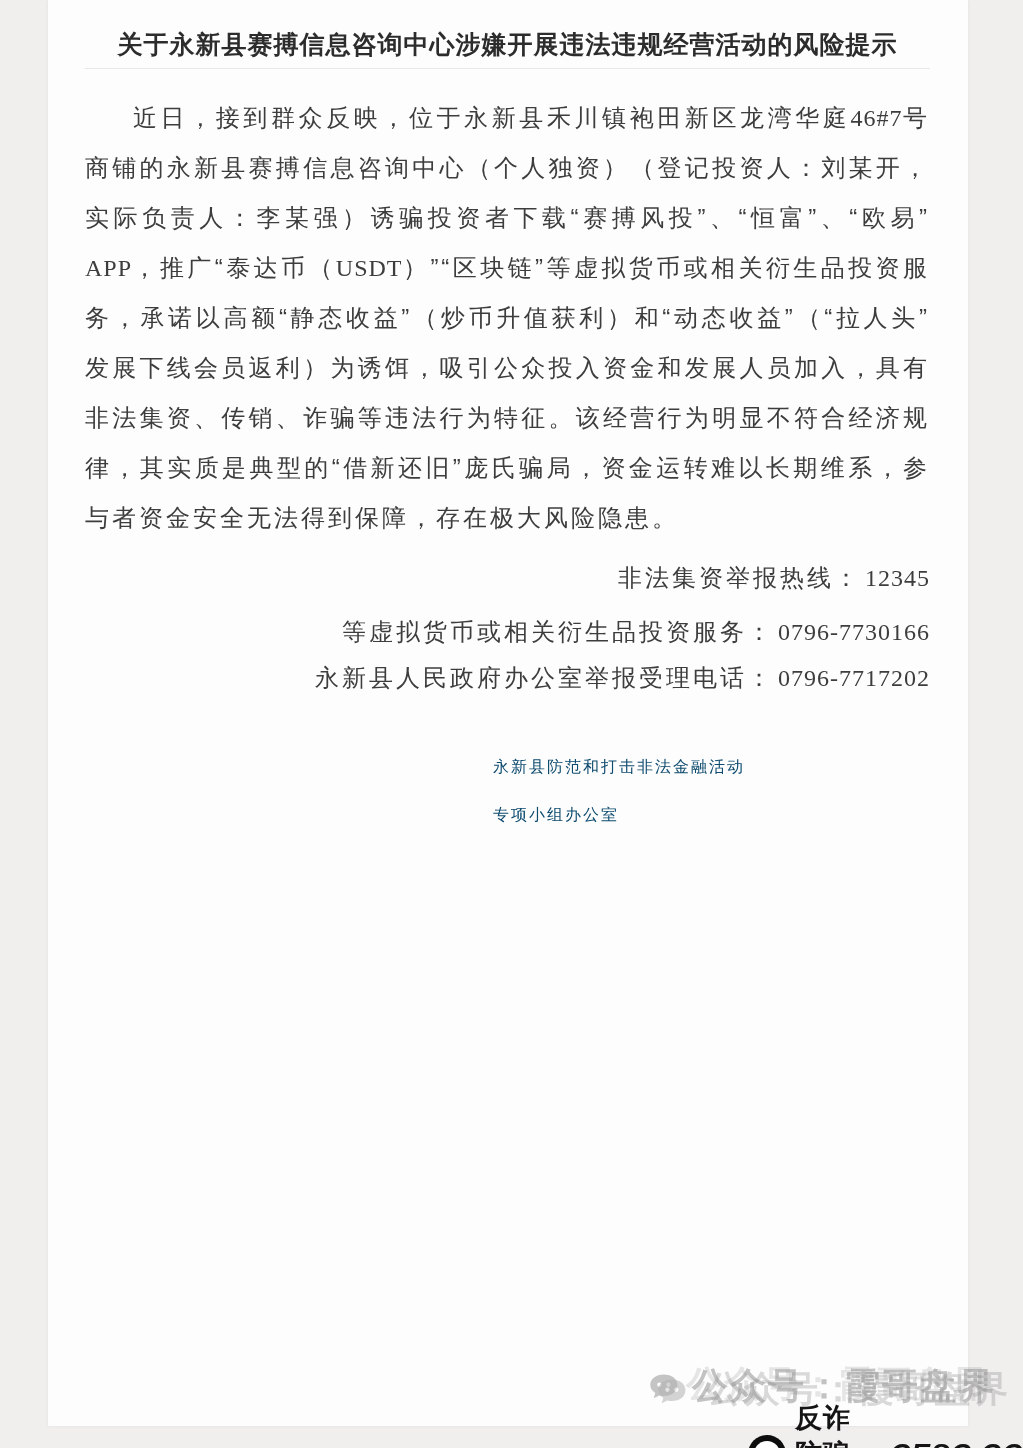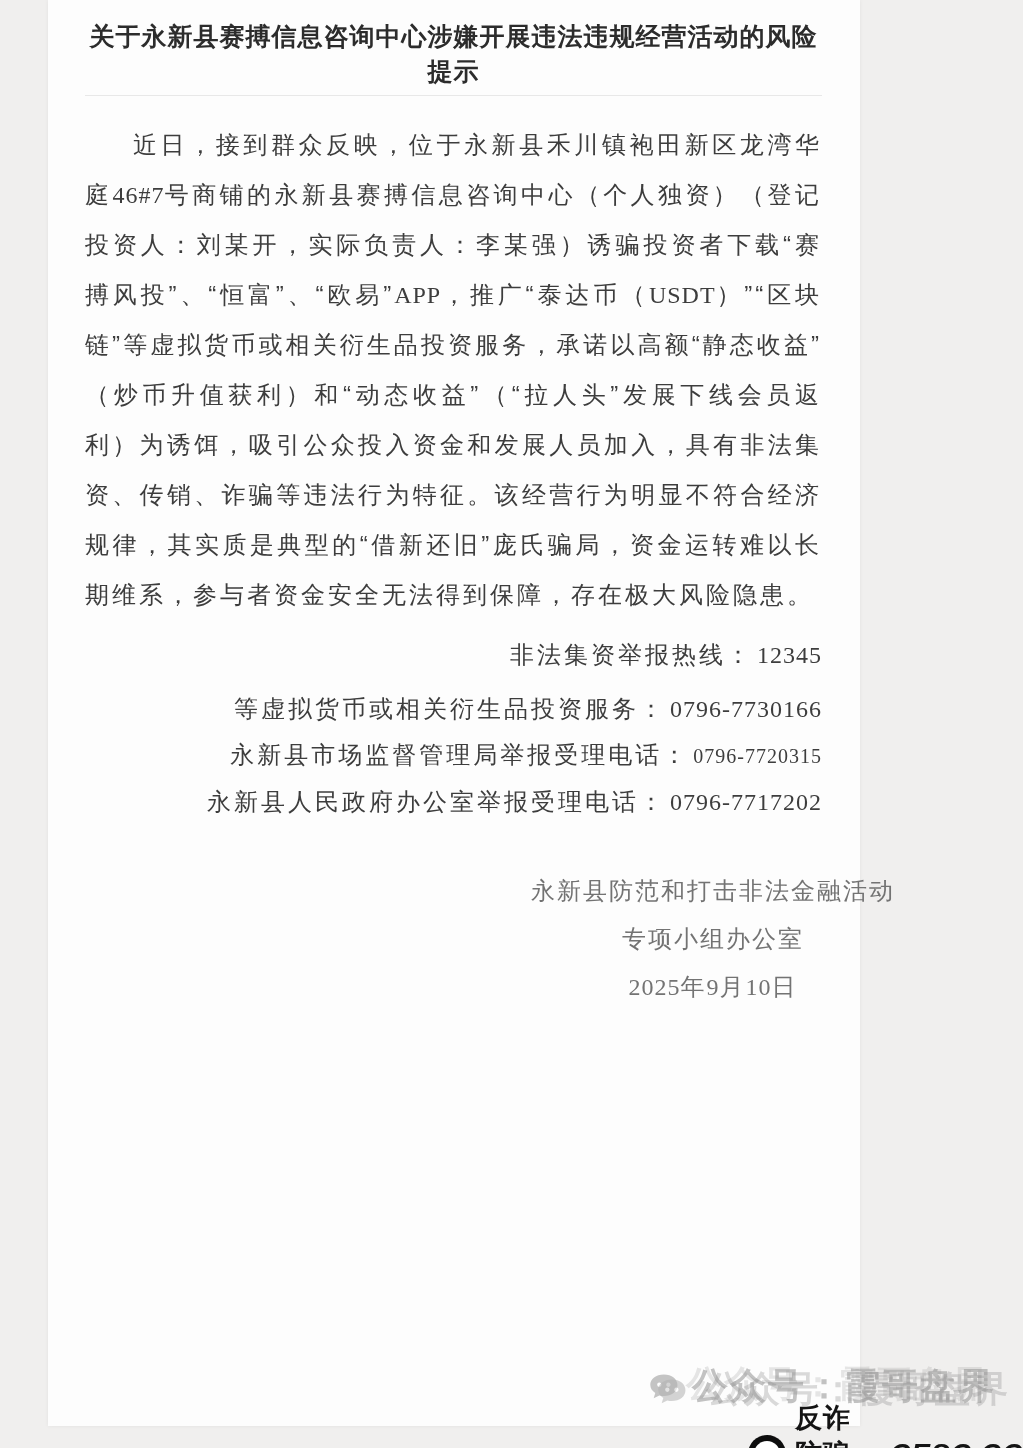--- a/index.html
+++ b/index.html
@@ -6,24 +6,24 @@
   html, body {
     width: 1023px; height: 1448px;
     font-family: "Liberation Sans", sans-serif;
     background: #f0efee;
     position: relative;
     overflow: hidden;
   }
   .paper {
     position: absolute;
     left: 48px; top: 0;
-    width: 812px; height: 1426px;
+    width: 920px; height: 1426px;
     background: #fdfdfd;
     box-shadow: 0 0 4px rgba(0,0,0,0.06);
-    padding: 4px 38px 0 37px;
+    padding: 12px 38px 0 37px;
   }
   .doc-title {
     margin-top: 15px;
     font-size: 25px;
     font-weight: 700;
     letter-spacing: 1px;
     line-height: 35px;
     text-align: center;
     color: #2c2c2c;
   }
@@ -70,24 +70,24 @@
   .hl-num {
     font-family: "Liberation Serif", serif;
     letter-spacing: 1px;
     margin-left: 4px;
   }
   .hl-num.small { font-size: 20px; }
   .signature {
     margin-top: 42px;
     margin-left: 408px;
     width: 440px;
-    text-align: center;
+    text-align: left;
     line-height: 48px;
-    font-size: 24px;
-    color: #737373;
+    font-size: 16px;
+    color: #0c4a6e;
     letter-spacing: 2px;
   }
   
   .ghost-wm {
     position: absolute;
     left: 648px; top: 1362px;
     display: flex;
     align-items: center;
     white-space: nowrap;
     pointer-events: none;
@@ -153,28 +153,26 @@
 
 
   <div class="divider"></div>
 
   <div class="article">
     <p class="para latinize">近日，接到群众反映，位于永新县禾川镇袍田新区龙湾华庭<span class="lat">46#7</span>号商铺的永新县赛搏信息咨询中心（个人独资）（登记投资人：刘某开，实际负责人：李某强）诱骗投资者下载“赛搏风投”、“恒富”、“欧易”<span class="lat">APP</span>，推广“泰达币（<span class="lat">USDT</span>）”“区块链”等虚拟货币或相关衍生品投资服务，承诺以高额“静态收益”（炒币升值获利）和“动态收益”（“拉人头”发展下线会员返利）为诱饵，吸引公众投入资金和发展人员加入，具有非法集资、传销、诈骗等违法行为特征。该经营行为明显不符合经济规律，其实质是典型的“借新还旧”庞氏骗局，资金运转难以长期维系，参与者资金安全无法得到保障，存在极大风险隐患。</p>
 
     <div class="hotlines">
       <div class="hotline first"><span>非法集资举报热线：</span><span class="hl-num">12345</span></div>
       <div class="hotline"><span>等虚拟货币或相关衍生品投资服务：</span><span class="hl-num">0796-7730166</span></div>
-      <div class="hotline"><span>永新县市场监督管理局举报受理电话：</span><span class="hl-num small">0796-7720315</span></div>
       <div class="hotline"><span>永新县人民政府办公室举报受理电话：</span><span class="hl-num">0796-7717202</span></div>
     </div>
 
     <div class="signature">
       <div>永新县防范和打击非法金融活动</div>
       <div>专项小组办公室</div>
-      <div class="latinize"><span class="lat">2025</span>年<span class="lat">9</span>月<span class="lat">10</span>日</div>
     </div>
   </div>
 
 </div>
 
 <div class="ghost-wm">
   <svg class="bubble" width="34" height="30" viewBox="0 0 30 26">
       <path d="M14 2C7 2 2 6 2 11c0 3 1.7 5.5 4.4 7.2L5 23l5-2.6c1.3.4 2.6.6 4 .6 7 0 12-4 12-9.5S21 2 14 2z" fill="#b2b2b2"></path>
       <circle cx="10" cy="11" r="1.9" fill="#fdfdfd"></circle>
       <circle cx="18" cy="11" r="1.9" fill="#fdfdfd"></circle>

